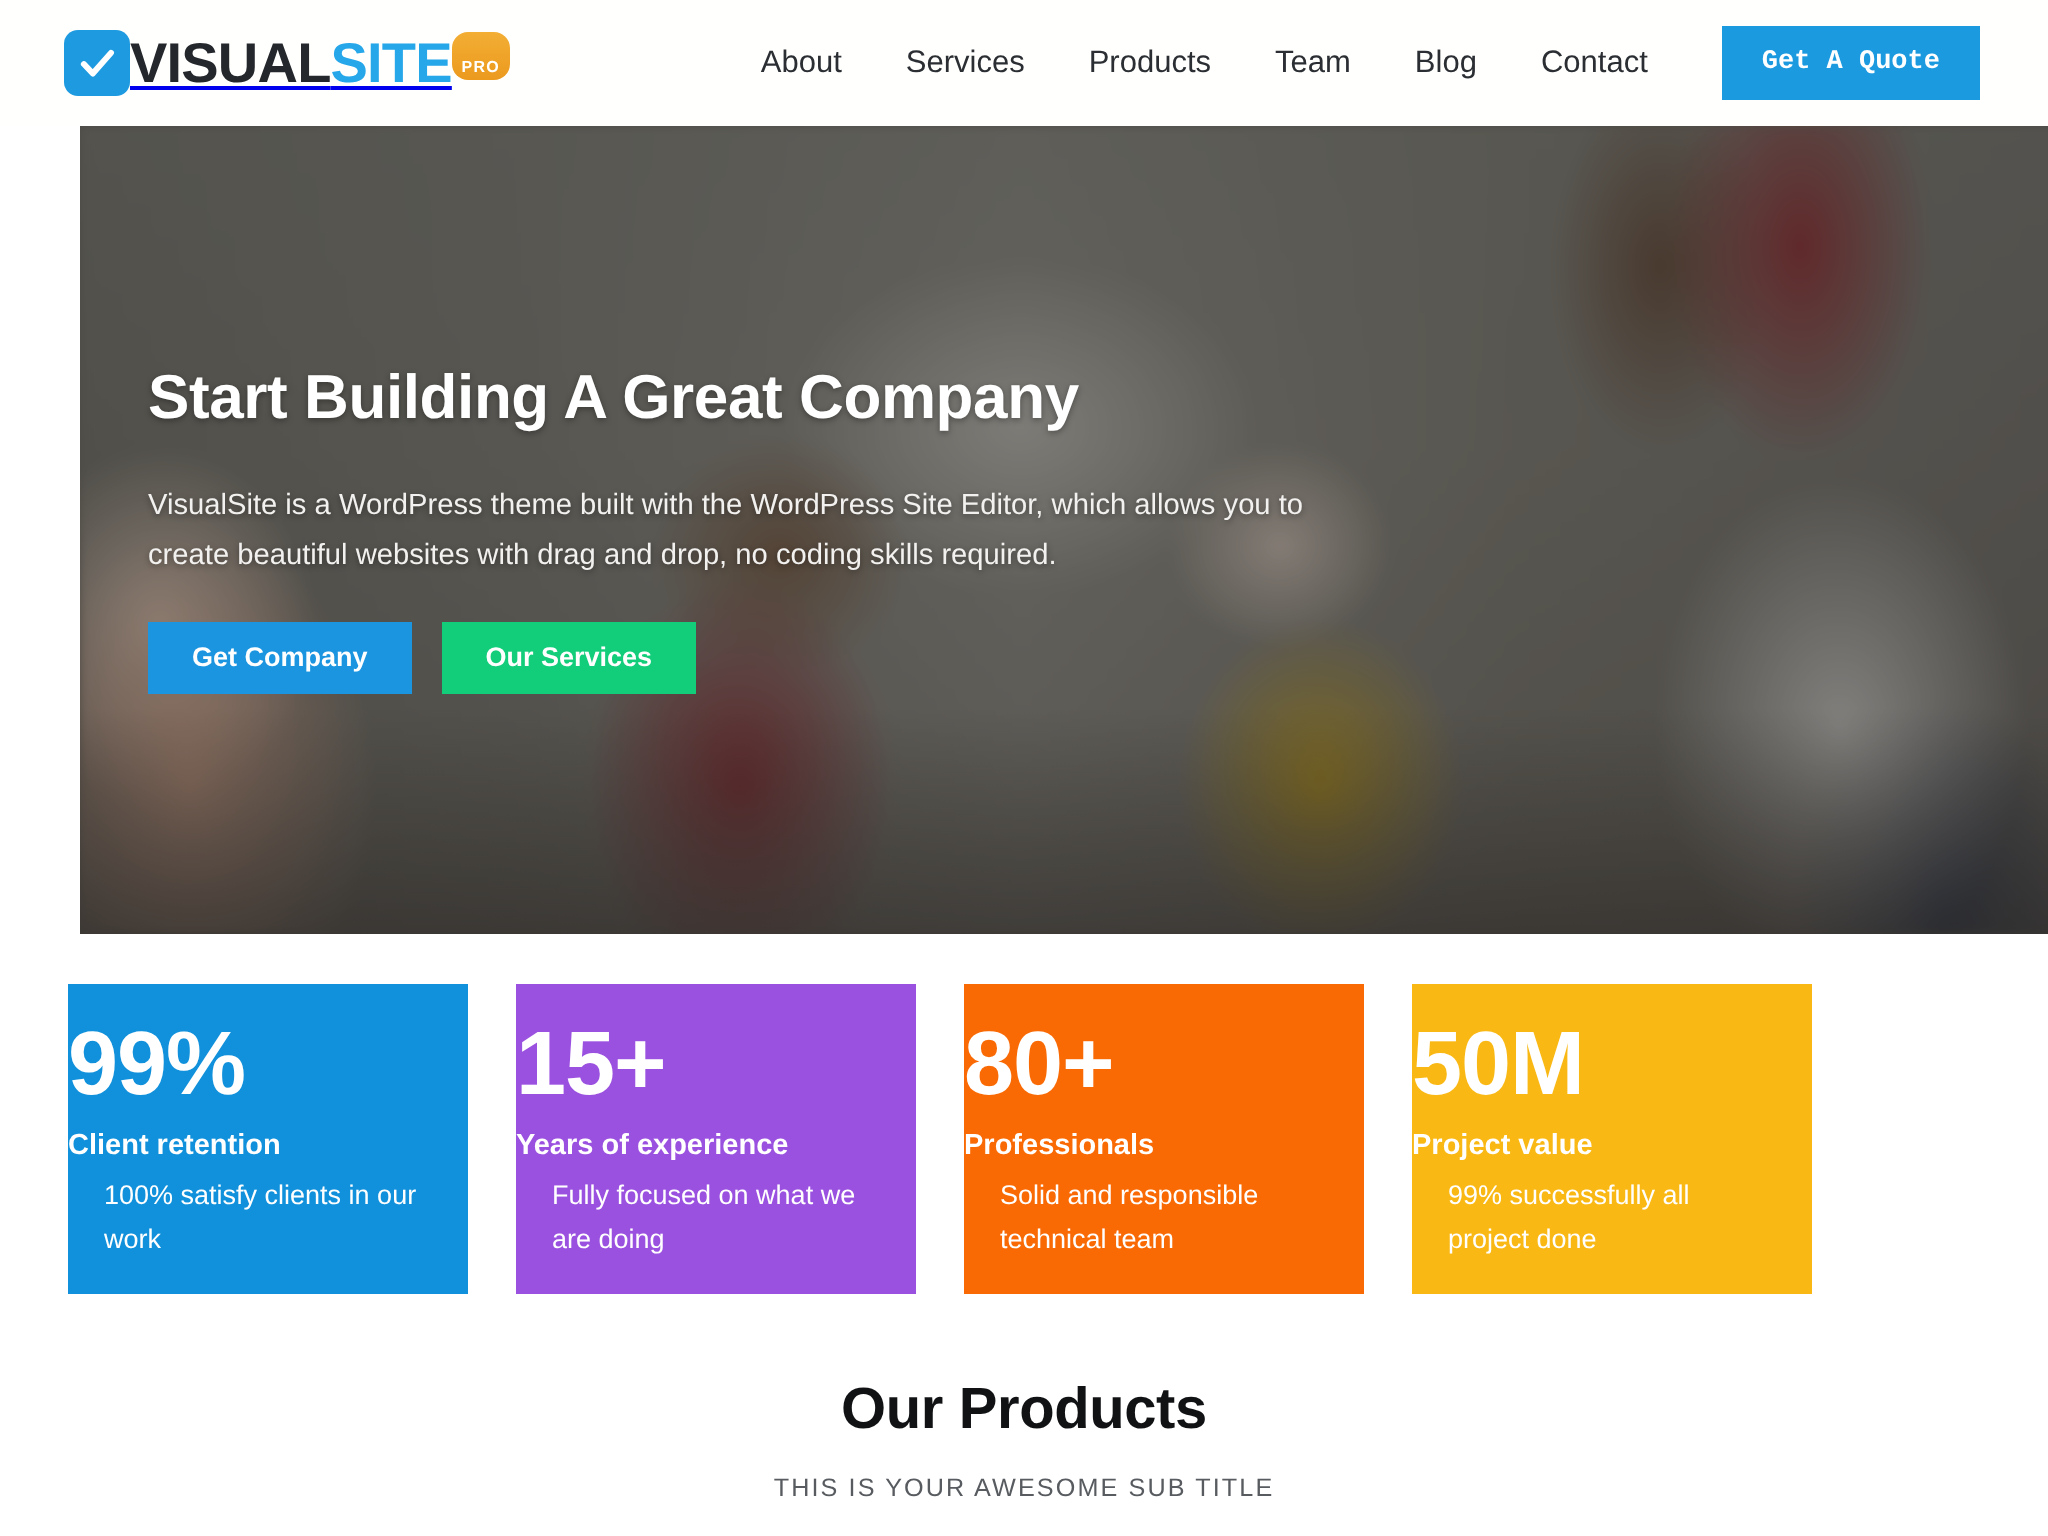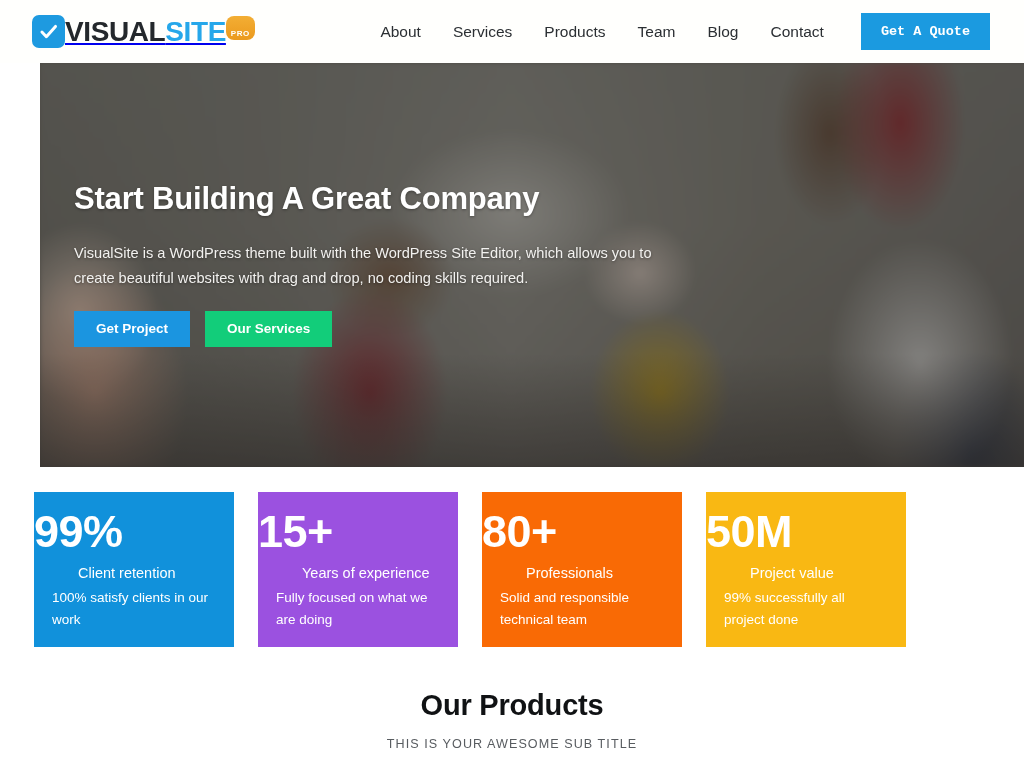--- a/index.html
+++ b/index.html
@@ -221,24 +221,23 @@
     color: #ffffff;
   }
   .stat-value {
     font-size: 45px;
     font-weight: bold;
     line-height: 1.08;
     letter-spacing: -0.5px;
   }
   .stat-label {
     font-size: 14.5px;
-    font-weight: normal;
+    font-weight: bold;
     margin-top: 7px;
     line-height: 1.3;
-    margin-left: 44px;
   }
   .stat-desc {
     font-size: 13.5px;
     margin-top: 5px;
     line-height: 1.6;
     padding: 0 18px;
   }
 
   
   .products {
@@ -295,21 +294,21 @@
   </header>
 
   <section class="hero">
     <div class="hero-photo"></div>
     <div class="hero-overlay"></div>
 
     <div class="hero-inner">
       <h1 class="hero-title">Start Building A Great Company</h1>
       <p class="hero-desc">VisualSite is a WordPress theme built with the WordPress Site Editor, which allows you to create beautiful websites with drag and drop, no coding skills required.</p>
       <div class="hero-actions">
-        <button class="btn btn-primary">Get Project</button>
+        <button class="btn btn-primary">Get Company</button>
         <button class="btn btn-success">Our Services</button>
       </div>
     </div>
   </section>
 
   <section class="stats">
 
     <div class="stat-card" style="background:#1191db">
       <div class="stat-value">99%</div>
       <div class="stat-label">Client retention</div>

